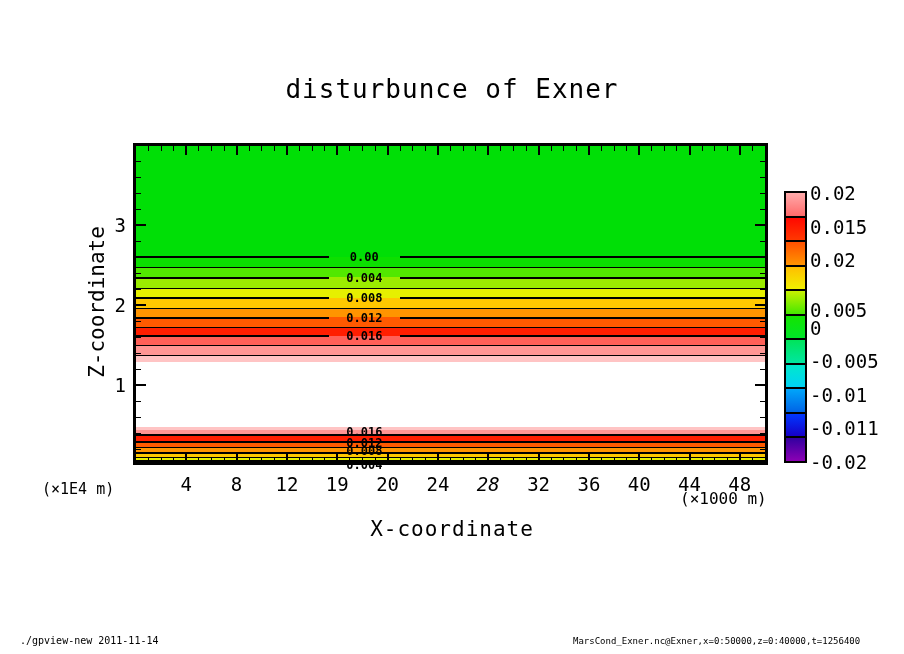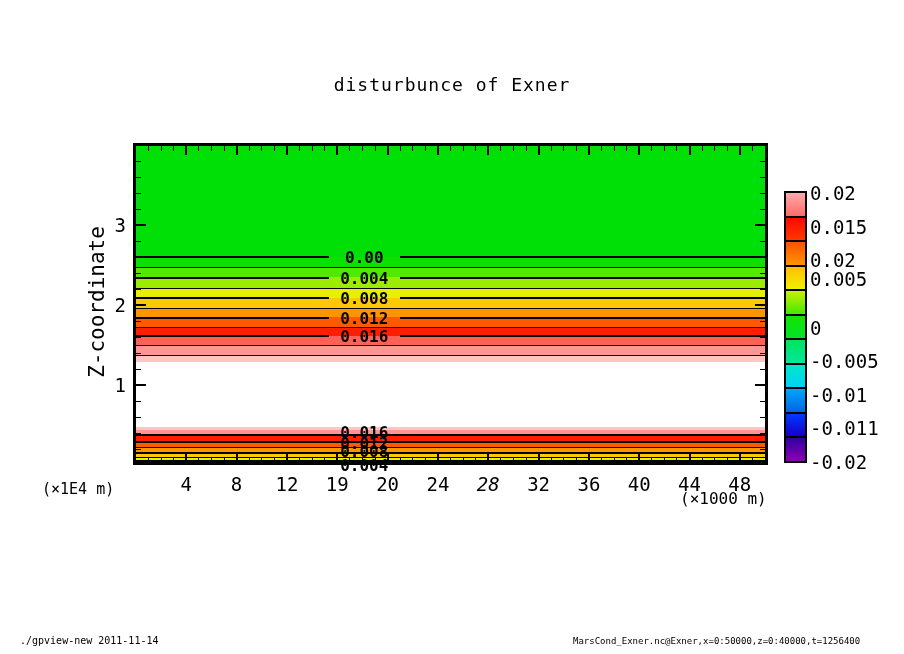--- a/index.html
+++ b/index.html
@@ -1,27 +1,27 @@
 <!DOCTYPE html>
 <html><head>
 <meta charset="utf-8">
 <style>
   html,body{margin:0;padding:0;background:#fff;}
   #canvas{position:relative;width:904px;height:654px;background:#ffffff;overflow:hidden;
           font-family:"DejaVu Sans Mono", monospace;color:#000;}
   .abs{position:absolute;}
-  #chart-title{left:0;top:74px;width:904px;text-align:center;font-size:18px;letter-spacing:1px;white-space:nowrap;}
+  #chart-title{left:0;top:74px;width:904px;text-align:center;font-size:26px;letter-spacing:1px;white-space:nowrap;}
   #y-axis-label{left:97px;top:302px;transform:translate(-50%,-50%) rotate(-90deg);font-size:21px;white-space:nowrap;}
   #plot-frame{left:133px;top:143px;width:635px;height:322px;border:3px solid #000;box-sizing:border-box;background:#fff;}
   #fill-layer,#line-layer,#tick-layer{position:absolute;left:0;top:0;width:629px;height:316px;overflow:hidden;}
   #clabel-layer{position:absolute;left:0;top:0;width:629px;height:316px;overflow:visible;}
   .band{position:absolute;left:0;width:100%;}
   .cline{position:absolute;background:#000;}
   .tick{position:absolute;background:#000;}
-  .clabel{position:absolute;transform:translate(-50%,-50%);font-size:16px;font-weight:bold;letter-spacing:0px;white-space:nowrap;}
+  .clabel{position:absolute;transform:translate(-50%,-50%);font-size:12px;font-weight:bold;letter-spacing:0px;white-space:nowrap;}
   .xticklabel{position:absolute;transform:translateX(-50%);font-size:19px;top:473px;white-space:nowrap;}
   .yticklabel{position:absolute;left:88px;width:38px;text-align:right;font-size:19px;transform:translateY(-50%);}
   #y-axis-unit{left:42px;top:480px;font-size:15px;white-space:nowrap;}
   #x-axis-unit{left:680px;top:489px;font-size:16px;white-space:nowrap;}
   #x-axis-label{left:0;top:517px;width:904px;text-align:center;font-size:21px;letter-spacing:1px;white-space:nowrap;}
   #contour-note{left:0;top:565px;width:904px;text-align:center;font-size:17px;letter-spacing:0.5px;white-space:nowrap;}
   #time-note{left:632px;top:591px;font-size:19px;white-space:nowrap;}
   #colorbar{left:784px;top:191px;width:23px;height:272px;border:2px solid #000;box-sizing:border-box;
             display:flex;flex-direction:column;}
   .cbseg{flex:1;}
@@ -231,20 +231,21 @@
         <div class="clabel" style="left: 228.3px; top: 190px;">0.016</div>
         <div class="clabel" style="left: 228.3px; top: 286.2px;">0.016</div>
         <div class="clabel" style="left: 228.3px; top: 297px;">0.012</div>
         <div class="clabel" style="left: 228.3px; top: 305.4px;">0.008</div>
         <div class="clabel" style="left: 228.3px; top: 319px;">0.004</div>
       </div>
   </div>
 
   <div class="abs" id="y-axis-unit">(×1E4 m)</div>
   <div class="abs" id="x-axis-unit">(×1000 m)</div>
+  <div class="abs" id="x-axis-label">X-coordinate</div>
 
   <div class="abs" id="colorbar">
       <div class="cbseg" style="background: linear-gradient(rgb(255, 170, 170), rgb(255, 106, 106));"></div>
       <div class="cbseg" style="background: linear-gradient(rgb(255, 8, 0), rgb(255, 56, 0));"></div>
       <div class="cbseg" style="background: linear-gradient(rgb(255, 80, 0), rgb(255, 148, 0));"></div>
       <div class="cbseg" style="background: linear-gradient(rgb(255, 190, 0), rgb(240, 240, 0));"></div>
       <div class="cbseg" style="background: linear-gradient(rgb(200, 240, 0), rgb(70, 232, 0));"></div>
       <div class="cbseg" style="background: linear-gradient(rgb(20, 228, 0), rgb(0, 228, 40));"></div>
       <div class="cbseg" style="background: linear-gradient(rgb(0, 228, 90), rgb(0, 230, 160));"></div>
       <div class="cbseg" style="background: linear-gradient(rgb(0, 232, 204), rgb(0, 210, 244));"></div>
@@ -266,19 +267,19 @@
     <div class="xticklabel" style="left: 588.9px;">36</div>
     <div class="xticklabel" style="left: 639.2px;">40</div>
     <div class="xticklabel" style="left: 689.5px;">44</div>
     <div class="xticklabel" style="left: 739.8px;">48</div>
     <div class="yticklabel" style="top: 385px;">1</div>
     <div class="yticklabel" style="top: 305px;">2</div>
     <div class="yticklabel" style="top: 225px;">3</div>
     <div class="cbarlabel" style="top: 193px;">0.02</div>
     <div class="cbarlabel" style="top: 226.6px;">0.015</div>
     <div class="cbarlabel" style="top: 260.3px;">0.02</div>
-    <div class="cbarlabel" style="top: 279px;">0.005</div>
+    <div class="cbarlabel" style="top: 310px;">0.005</div>
     <div class="cbarlabel" style="top: 327.5px;">0</div>
     <div class="cbarlabel" style="top: 361.1px;">-0.005</div>
     <div class="cbarlabel" style="top: 394.8px;">-0.01</div>
     <div class="cbarlabel" style="top: 428.4px;">-0.011</div>
     <div class="cbarlabel" style="top: 462px;">-0.02</div>
   </div>
 
 </body></html>

